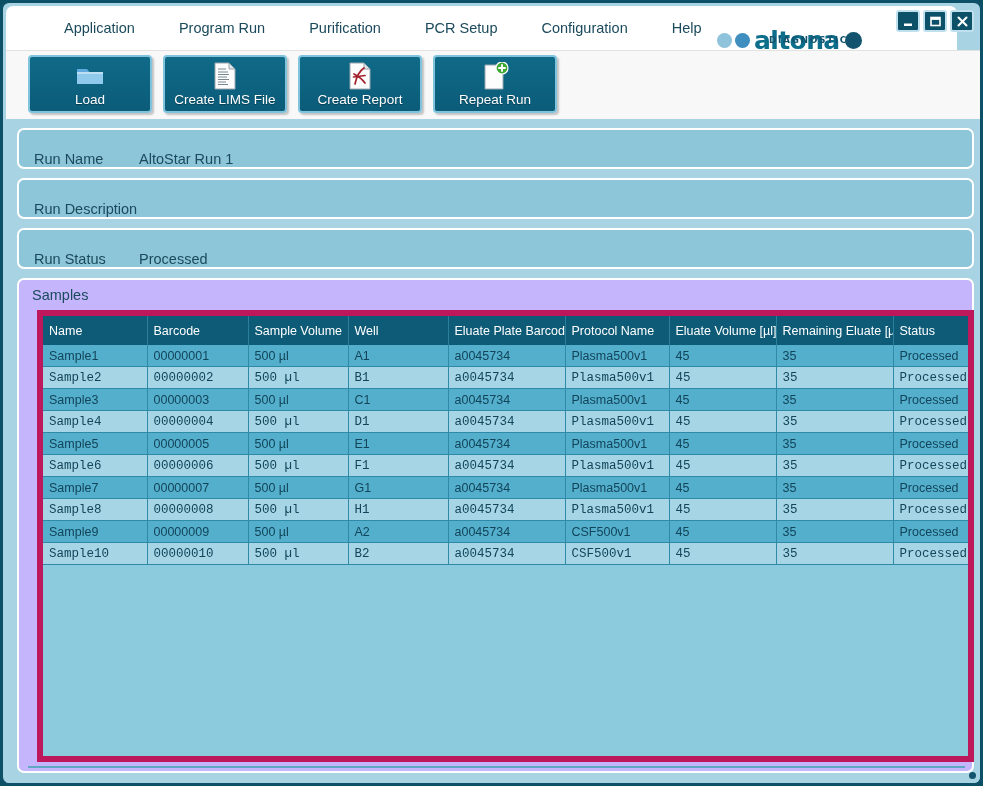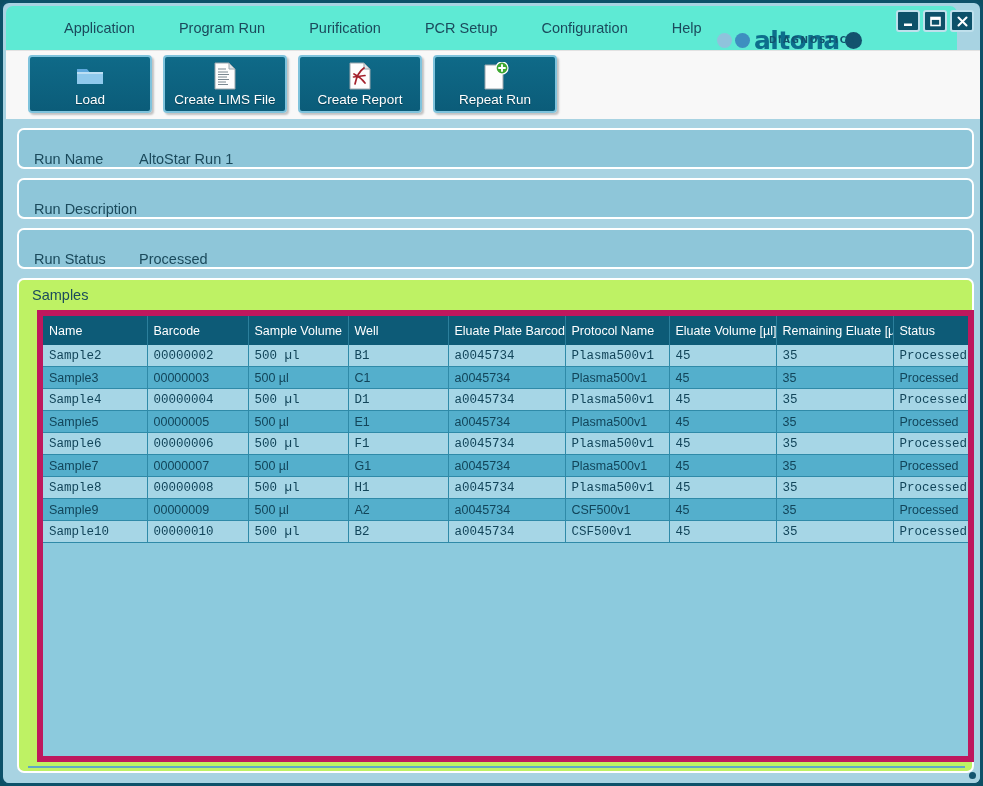--- a/index.html
+++ b/index.html
@@ -16,21 +16,21 @@
     box-sizing:border-box;
     background:#a8d3e2;
     border:3px solid #0d5169;
     border-radius:9px;
     overflow:hidden;
   }
 
   
   #menubar{
     position:absolute;left:3px;top:3px;width:951px;height:44px;
-    background:#5eead4;
+    background:#ffffff;
     border-top-left-radius:7px;border-top-right-radius:7px;
     box-sizing:border-box;
     padding-left:35px;
   }
   #menu-items{
     position:absolute;left:36px;top:0;height:44px;
     display:flex;align-items:center;
   }
   .menu-item{
     color:#1b4a5c;font-size:14.5px;
@@ -114,21 +114,21 @@
   }
   .info-value{color:#1b4a5c;font-size:14.5px;}
 
   #panel-runname{top:9px;}
   #panel-rundesc{top:59px;}
   #panel-runstatus{top:109px;}
 
   
   #samples-panel{
     position:absolute;left:11px;top:159px;width:957px;height:495px;
-    background:#bef264;
+    background:#c4b5fd;
     border:2px solid #ffffff;
     border-radius:7px;
     box-sizing:border-box;
   }
   #samples-title{
     position:absolute;left:13px;top:7px;
     color:#1b4a5c;font-size:14.5px;
   }
   #table-wrap{
     position:absolute;left:18px;top:30px;width:937px;height:452px;
@@ -317,20 +317,31 @@
                 <th>Sample Volume</th>
                 <th>Well</th>
                 <th>Eluate Plate Barcode</th>
                 <th>Protocol Name</th>
                 <th>Eluate Volume [µl]</th>
                 <th>Remaining Eluate [µl]</th>
                 <th>Status</th>
               </tr>
           </thead>
           <tbody id="samples-body">
+              <tr class="odd">
+                <td>Sample1</td>
+                <td>00000001</td>
+                <td>500 µl</td>
+                <td>A1</td>
+                <td>a0045734</td>
+                <td>Plasma500v1</td>
+                <td>45</td>
+                <td>35</td>
+                <td>Processed</td>
+              </tr>
               <tr class="even">
                 <td>Sample2</td>
                 <td>00000002</td>
                 <td>500 µl</td>
                 <td>B1</td>
                 <td>a0045734</td>
                 <td>Plasma500v1</td>
                 <td>45</td>
                 <td>35</td>
                 <td>Processed</td>

